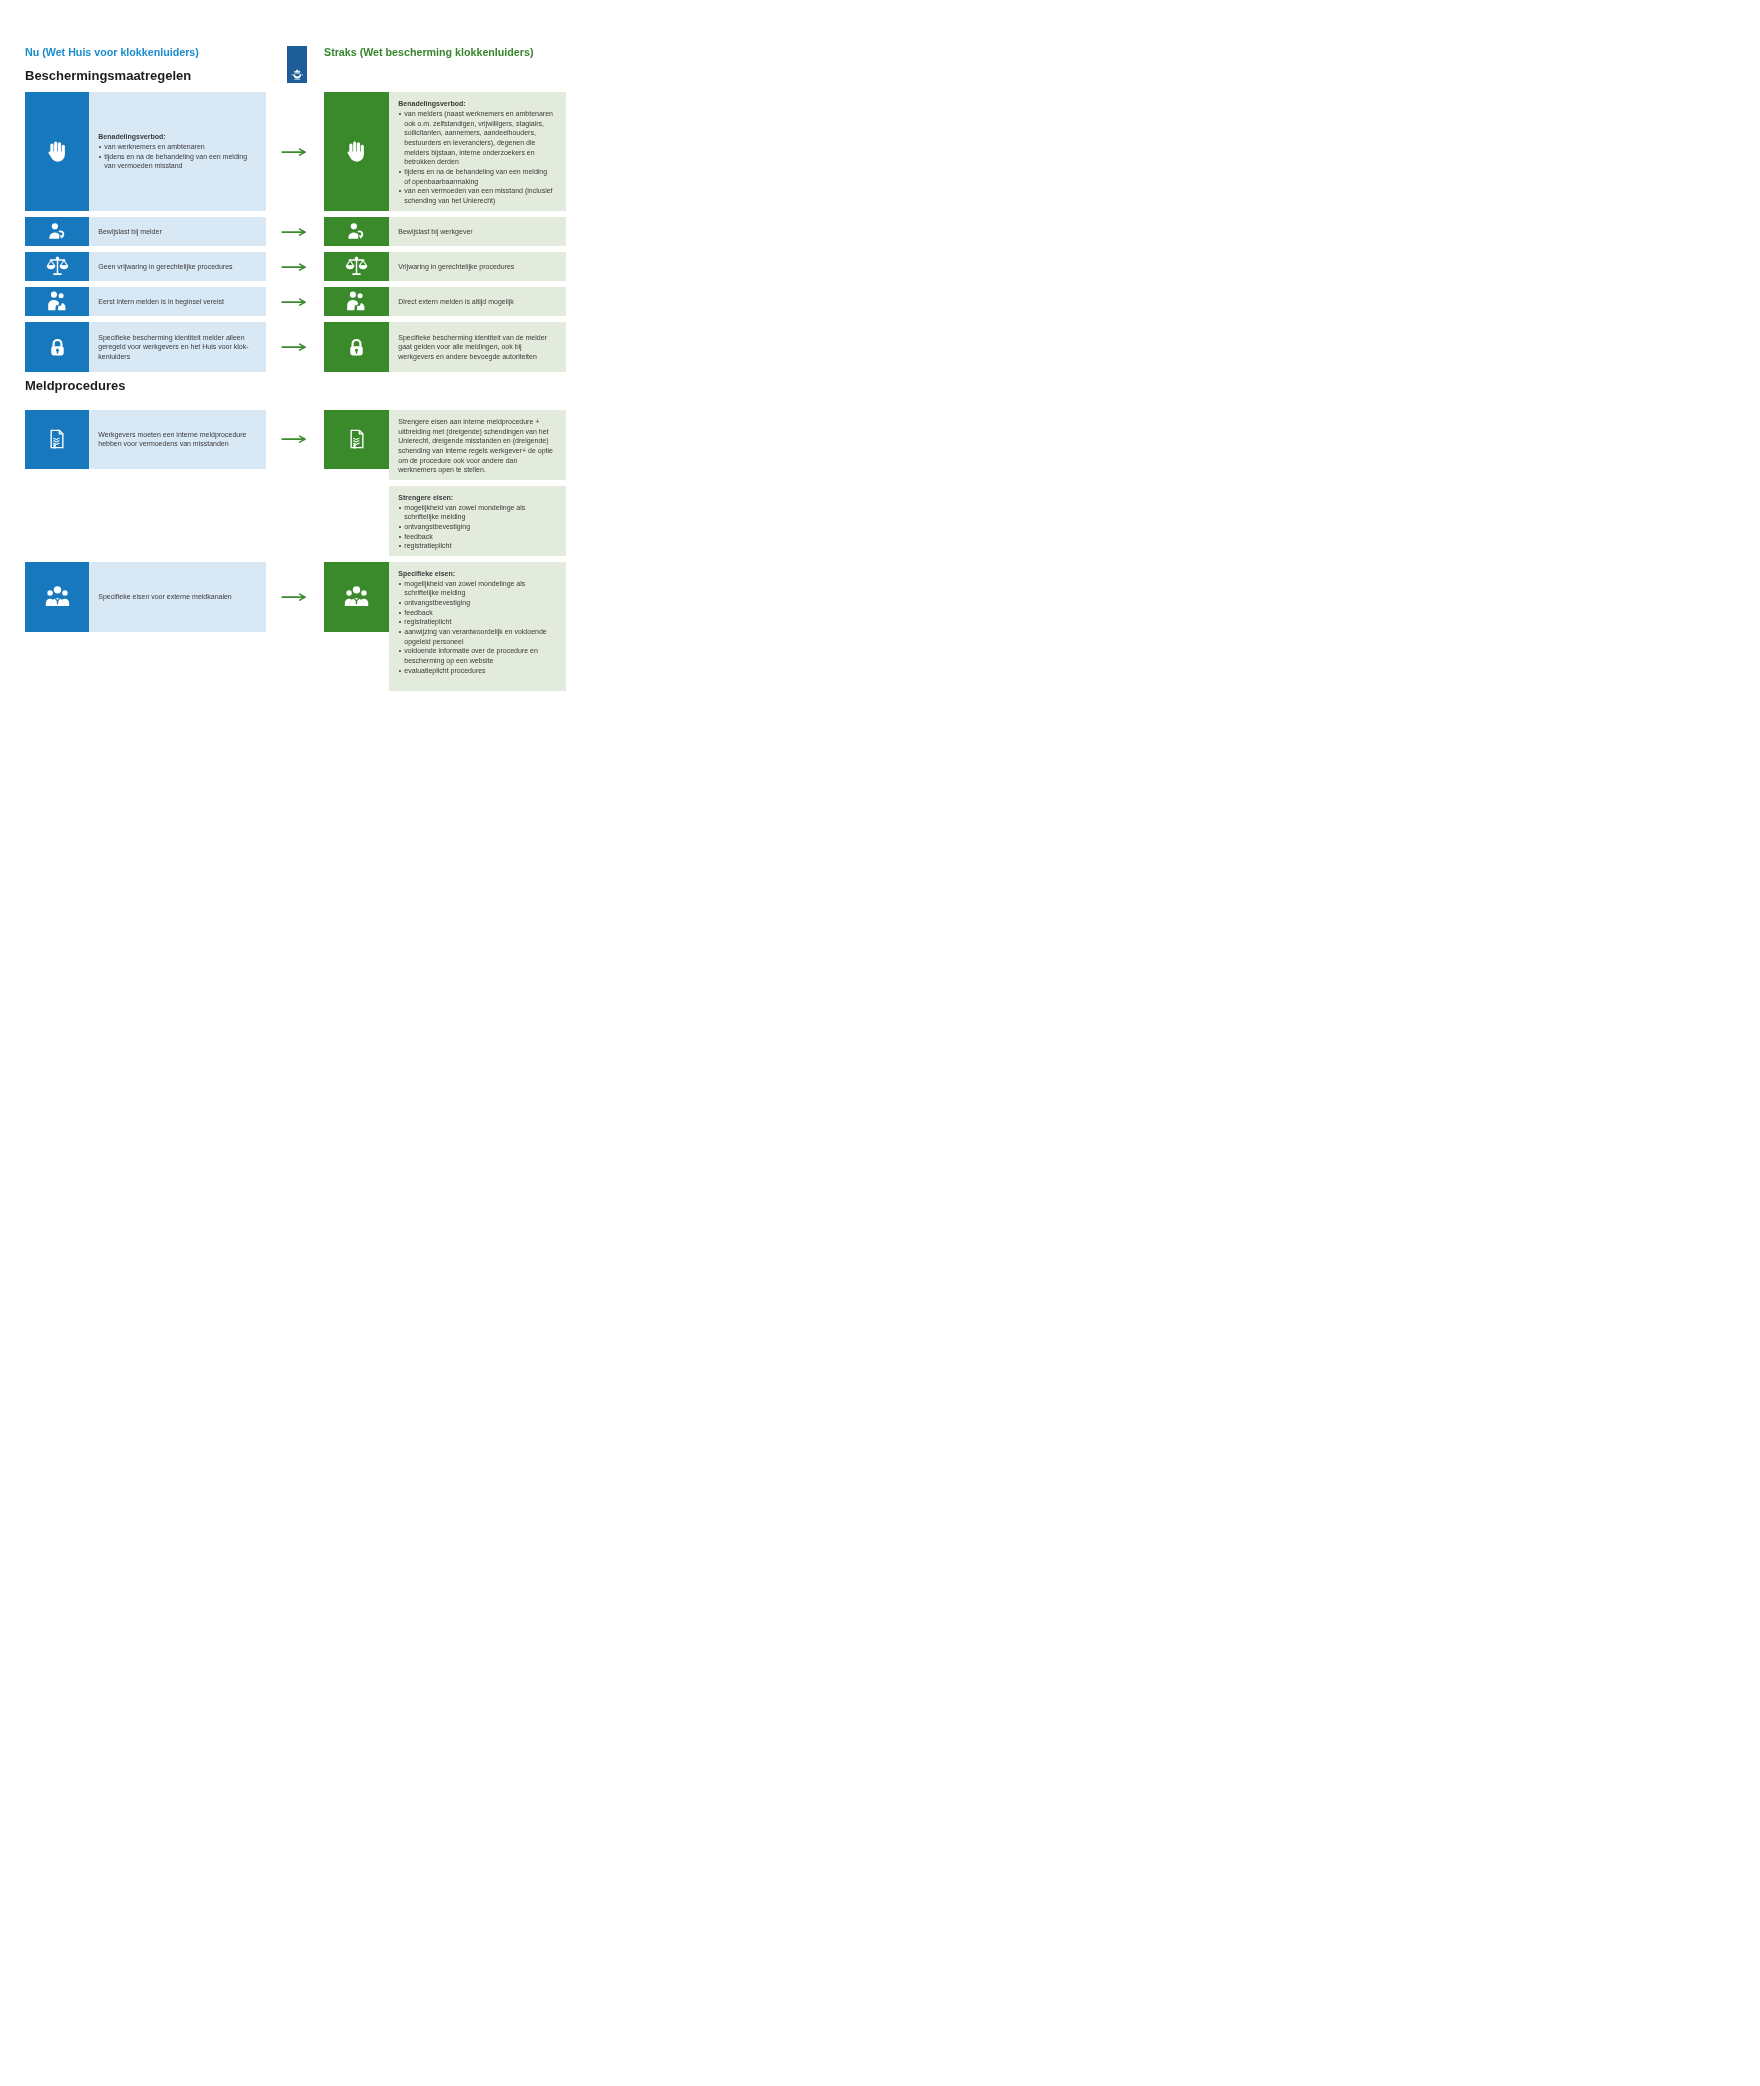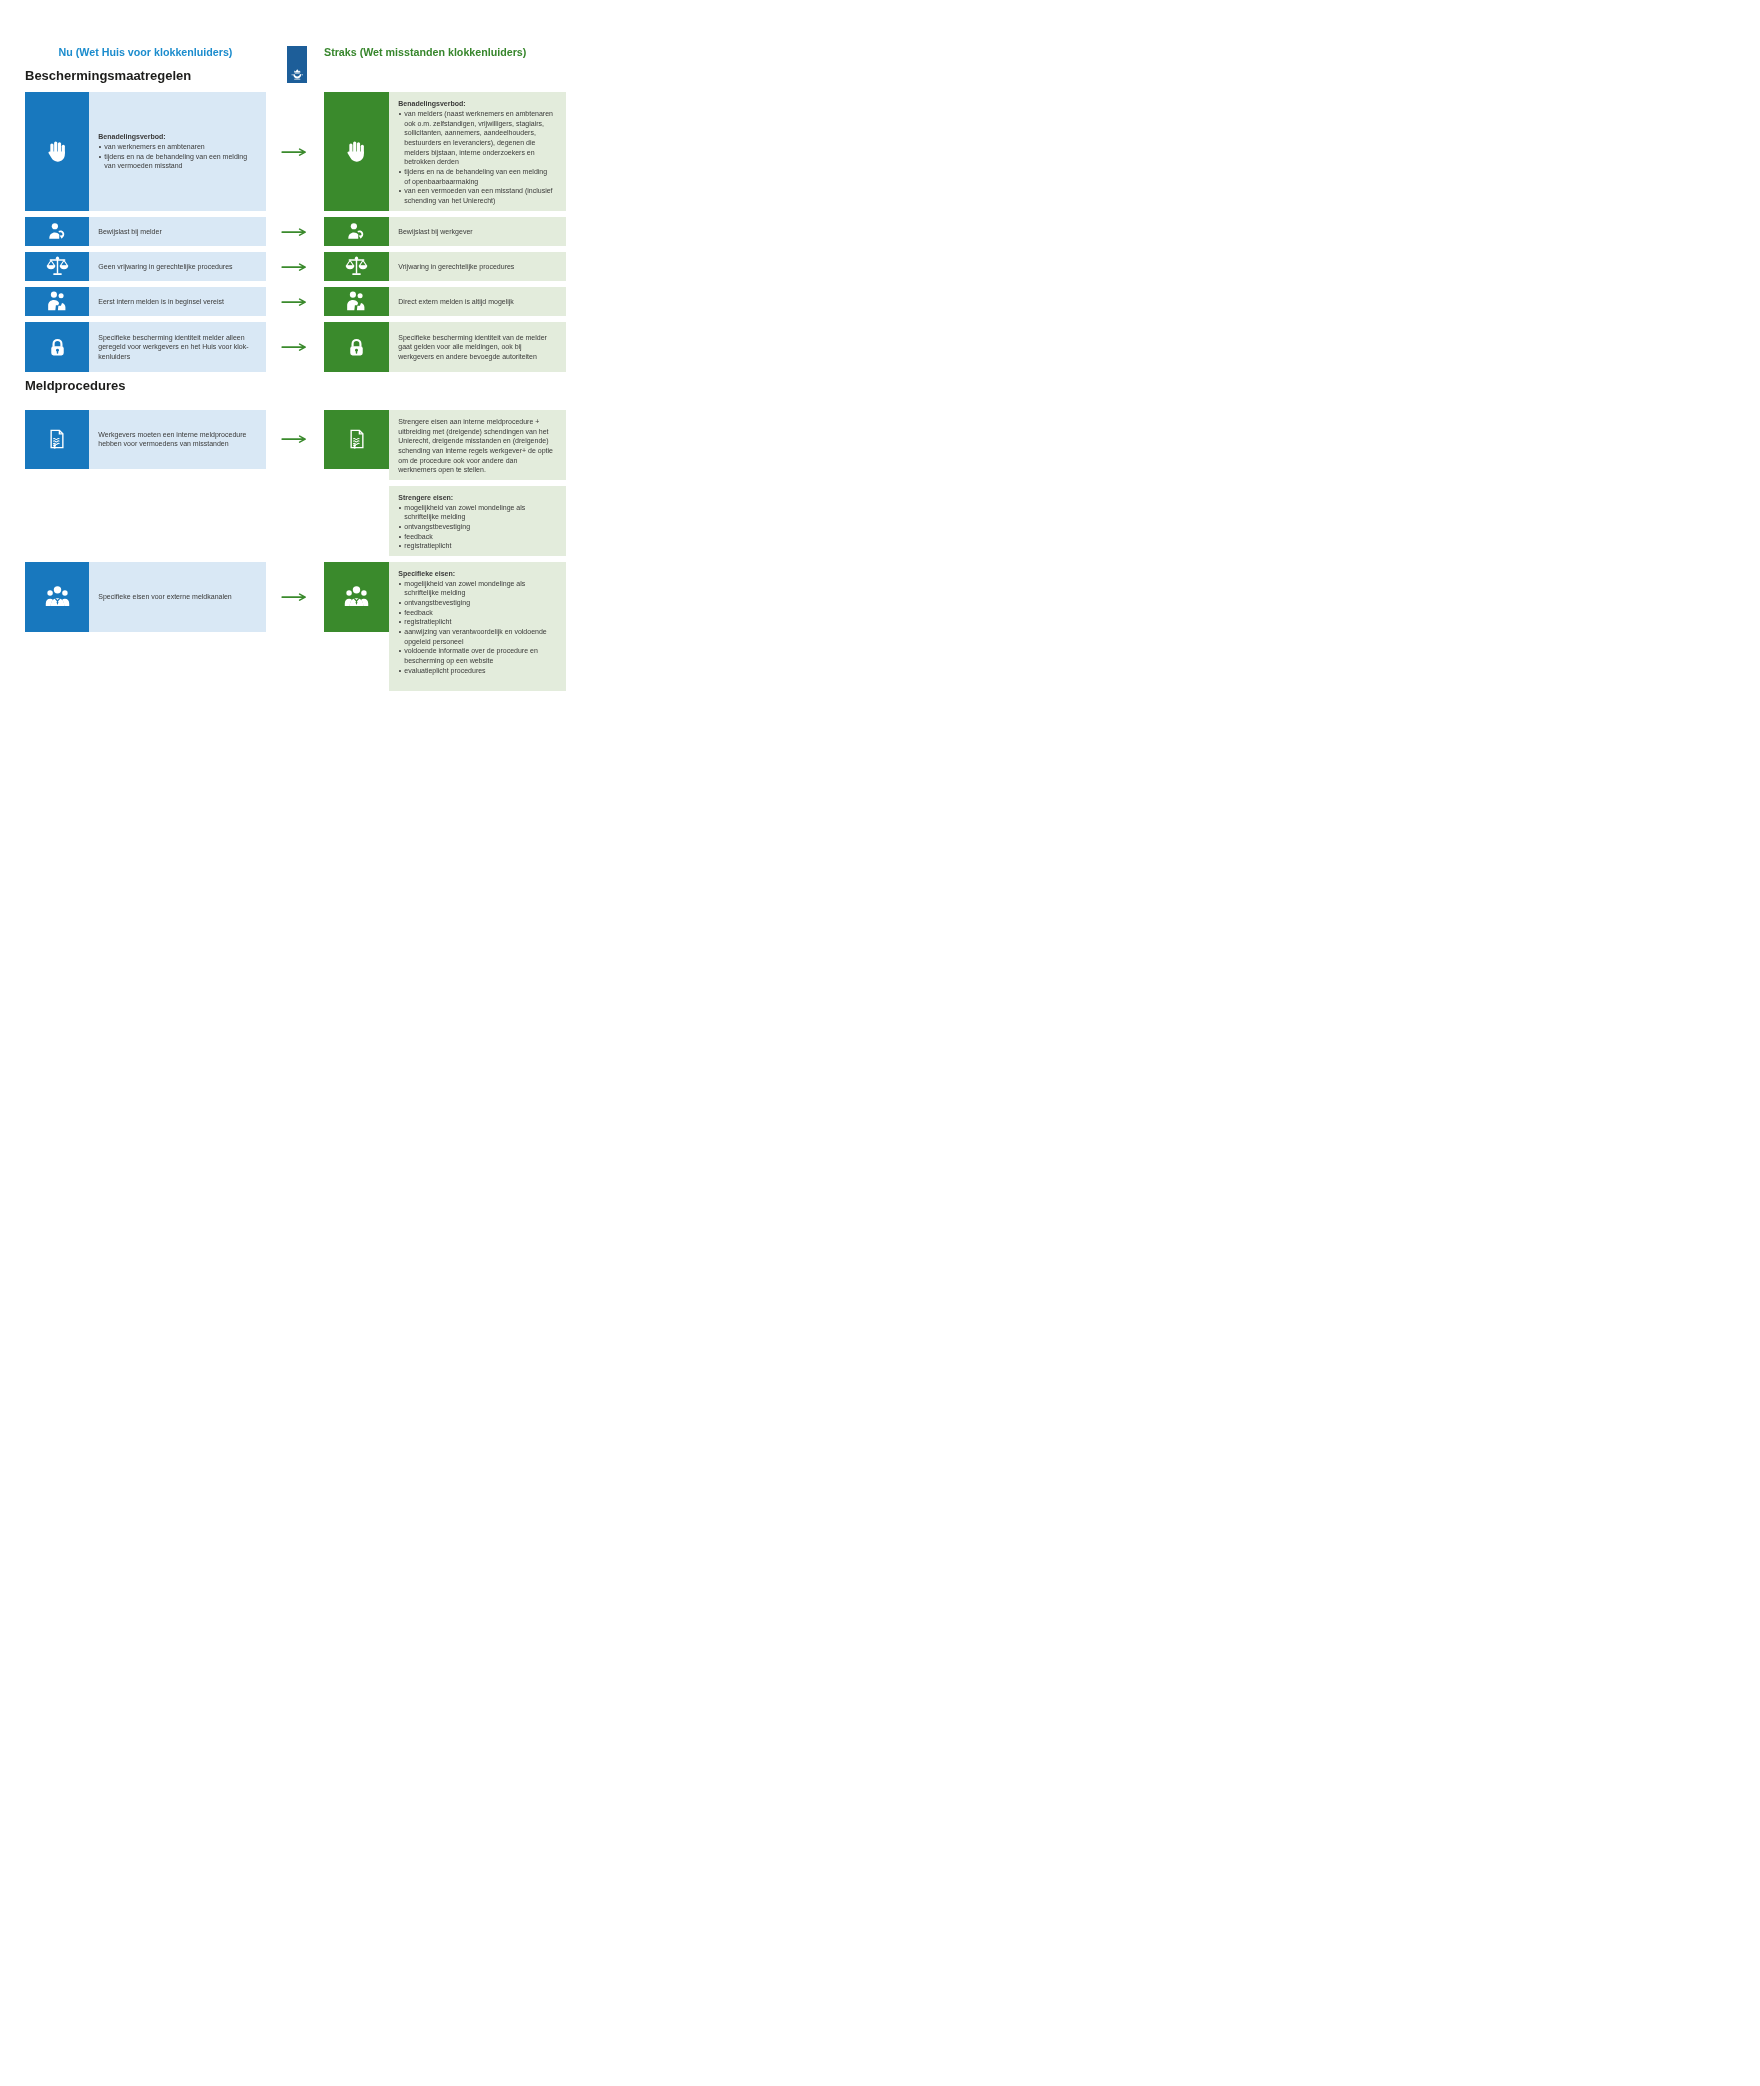--- a/index.html
+++ b/index.html
@@ -8,21 +8,21 @@
     --logo-blue:#1d5e99; --text:#3a3a39;
   }
   html,body{margin:0;padding:0;background:#fff;}
   body{font-family:"Liberation Sans", sans-serif;color:var(--text);}
   .wrap{position:relative;width:587px;box-sizing:border-box;padding:0 20.4px 18.5px 25px;}
   .logo{position:absolute;left:287px;top:0;width:20px;height:37px;background:var(--logo-blue);
         display:flex;align-items:flex-end;justify-content:center;padding-bottom:2.3px;box-sizing:border-box;}
   .grid{display:grid;grid-template-columns:64px 177px 58px 65px 177px;align-items:start;}
   .headers{margin-top:46px;}
   h1{font-size:10.7px;font-weight:bold;margin:0;line-height:1.15;}
-  .h-left{grid-column:1/3;color:var(--header-blue);text-align:center;}
+  .h-left{grid-column:1/3;color:var(--header-blue);}
   .h-right{grid-column:4/6;color:var(--header-green);}
   h2{font-size:13px;font-weight:bold;color:#1d1d1b;margin:9.7px 0 9.3px;}
   h2.second{margin:2.8px 0 16.7px;}
   .row{margin-bottom:6px;}
   .ibox{height:var(--ih);display:flex;align-items:center;justify-content:center;}
   .ibox.blue{background:var(--blue);color:var(--blue);}
   .ibox.green{background:var(--green);color:var(--green);}
   .tbox{box-sizing:border-box;font-size:7px;line-height:1.38;padding:4.6px 12px 4.6px 9.3px;}
   .tbox.l{background:var(--blue-light);min-height:var(--lth,var(--ih));}
   .tbox.r{background:var(--green-light);min-height:var(--rth,var(--ih));}
@@ -52,21 +52,21 @@
         <path d="M5.5 19 c2.2 0 3.4-1.1 3.4-1.1 c1 4.3 3.2 6.4 7.1 6.4 s6.1-2.1 7.1-6.4 c0 0 1.2 1.1 3.4 1.1 c-1 6.4-5.1 10.4-10.5 10.4 s-9.5-4-10.5-10.4 z"></path>
         <rect x="1" y="19.4" width="4" height="1.6" rx="0.8"></rect>
         <rect x="27" y="19.4" width="4" height="1.6" rx="0.8"></rect>
         <rect x="8" y="30.5" width="16" height="1.8" rx="0.9"></rect>
       </g>
     </svg>
   </div>
 
   <div class="grid headers">
     <h1 class="h-left">Nu (Wet Huis voor klokkenluiders)</h1>
-    <h1 class="h-right">Straks (Wet misstanden klokkenluiders)</h1>
+    <h1 class="h-right">Straks (Wet bescherming klokkenluiders)</h1>
   </div>
 
   <h2>Beschermingsmaatregelen</h2>
 
   <div class="grid row" style="--ih:119px">
     <div class="ibox blue">
       <svg class="ic" viewBox="0 0 64 64" width="27" height="27">
         <g fill="#fff">
           <rect x="15" y="13" width="7.5" height="24" rx="3.7"></rect>
           <rect x="24" y="8" width="7.5" height="27" rx="3.7"></rect>

